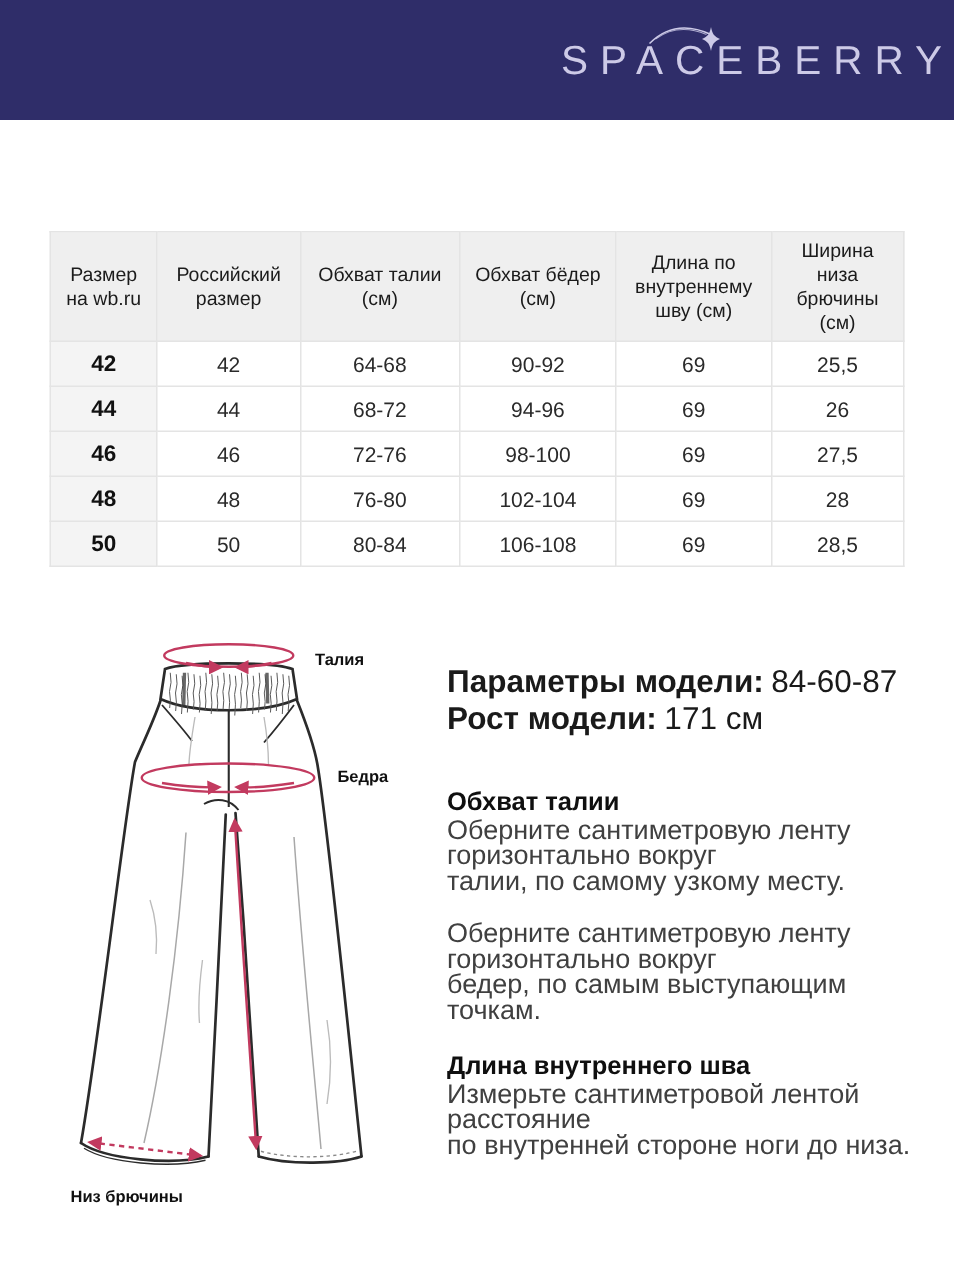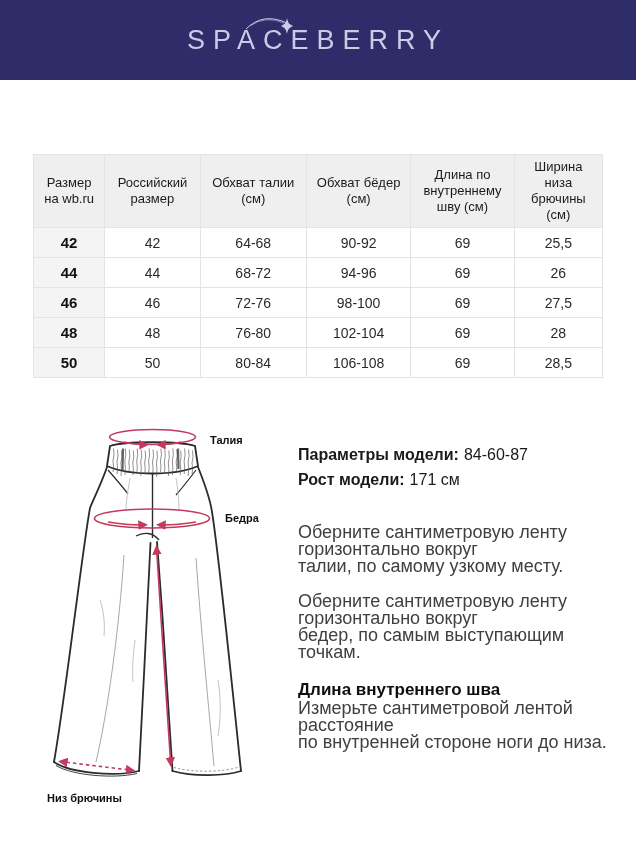--- a/index.html
+++ b/index.html
@@ -2,21 +2,21 @@
 <html><head>
 <meta charset="utf-8">
 <style>
   * { margin:0; padding:0; box-sizing:border-box; }
   html,body { background:#ffffff; }
   body { font-family:"Liberation Sans", sans-serif; color:#1c1c1c; }
   .page { position:relative; width:636px; height:848px; background:#fff; overflow:hidden; }
 
   
   .brand-header { position:absolute; left:0; top:0; width:636px; height:80px;
-    background:#2f2d69; display:flex; align-items:center; justify-content:center; }
+    background:#2f2d69; display:flex; align-items:center; justify-content:flex-end; }
   .logo-wrap { position:relative; display:inline-block; }
   .logo-text { font-size:27px; letter-spacing:8px; font-weight:400; color:#cdcae7; }
   .comet { position:absolute; left:56px; top:-16px; width:54px; height:32px; }
 
   
   .size-table { position:absolute; left:33px; top:154px; width:570px;
     border-collapse:collapse; table-layout:fixed; }
   .size-table th, .size-table td { border:1px solid #e4e4e4; text-align:center; vertical-align:middle; }
   .size-table thead th { background:#efefef; height:54px; font-weight:400; font-size:13px;
     line-height:16px; color:#1b1b1b; padding:4px 6px; }
@@ -27,21 +27,21 @@
   .pants-svg { position:absolute; left:20px; top:410px; }
   .diagram-label { position:absolute; font-weight:bold; font-size:11px; color:#101010; white-space:pre-line; line-height:22px; }
   .lbl-waist { left:210px; top:429px; }
   .lbl-hips  { left:225px; top:507px; }
   .lbl-inseam{ left:181px; top:636px; width:110px; }
   .lbl-hem   { left:47px;  top:787px; }
 
   
   .right-col { position:absolute; left:298px; top:442px; width:330px; }
   .model-info { margin-bottom:32px; }
-  .model-line { font-size:16px; line-height:25px; color:#1a1a1a; }
+  .model-line { font-size:21px; line-height:25px; color:#1a1a1a; }
   .mi-label { font-weight:bold; margin-right:5px; }
   .meas-title { font-size:17px; font-weight:bold; color:#0f0f0f; line-height:21px; margin-top:4px; }
   .meas-desc { font-size:18px; line-height:17px; color:#404040; white-space:pre-line; margin-bottom:18px; }
 </style>
 </head>
 <body>
 
 <div class="page">
 
   <div class="brand-header">
@@ -179,20 +179,21 @@
   <div class="right-col">
     <div class="model-info">
       <div class="model-line">
         <span class="mi-label">Параметры модели:</span><span>84-60-87</span>
       </div>
       <div class="model-line">
         <span class="mi-label">Рост модели:</span><span>171 см</span>
       </div>
     </div>
 
+    <div class="meas-title">Обхват талии</div>
     <div class="meas-desc">Оберните сантиметровую ленту горизонтально вокруг
 талии, по самому узкому месту.</div>
 
     <div class="meas-desc">Оберните сантиметровую ленту горизонтально вокруг
 бедер, по самым выступающим точкам.</div>
 
     <div class="meas-title">Длина внутреннего шва</div>
     <div class="meas-desc">Измерьте сантиметровой лентой расстояние
 по внутренней стороне ноги до низа.</div>
   </div>

